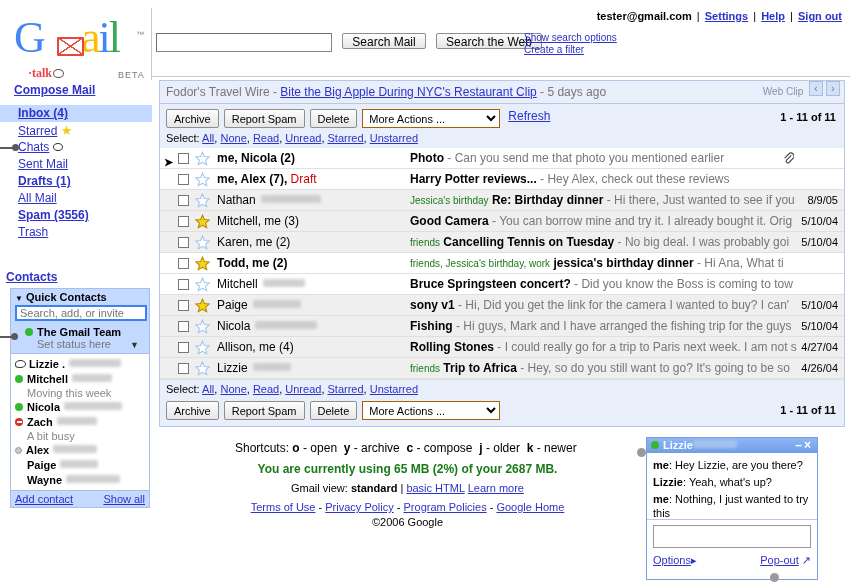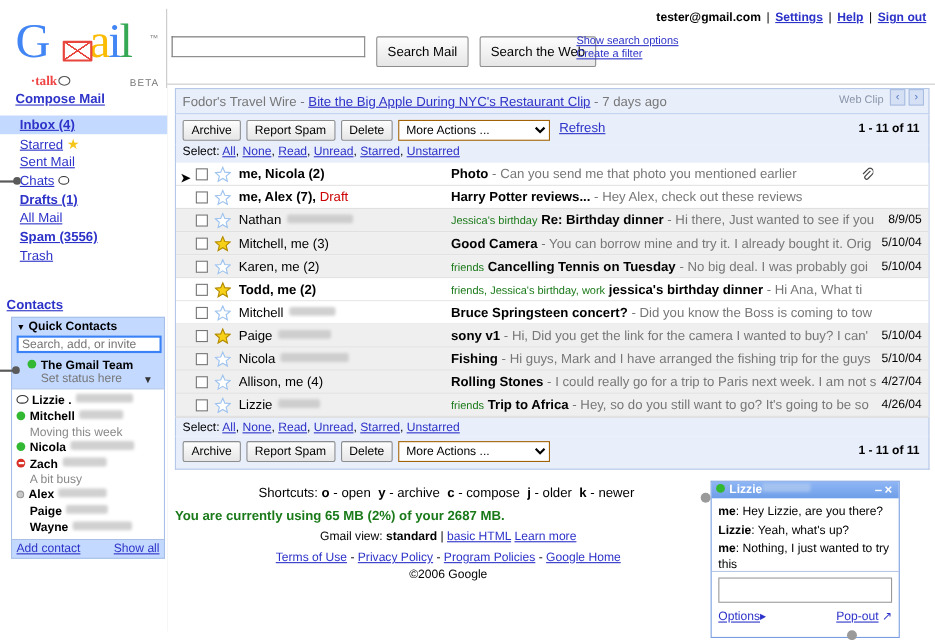--- a/index.html
+++ b/index.html
@@ -56,21 +56,21 @@
     font-family:"Liberation Sans", sans-serif; vertical-align: top;
   }
   .btn {
     font-family:"Liberation Sans", sans-serif; font-size:12px;
     background: #ececec;
     background: linear-gradient(to bottom,#fdfdfd 0%, #e6e6e6 100%);
     border:1px solid #8d8d8d; border-radius:2px;
     padding: 2px 8px; cursor:pointer; color:#000;
     height: 21px; vertical-align: top;
   }
-  .search-area .btn { margin-left:7px; height:28px; padding:1px 9px;}
+  .search-area .btn { margin-left:7px; height:16px; padding:1px 9px;}
   .search-opts { position:absolute; left:524px; top:32px; font-size:10px; line-height:12px; white-space:nowrap;}
   .search-opts a { display:block; }
 
   
   .sidebar { position:absolute; left:0; top:80px; width:152px; height:502px; background:#fff;}
   .compose { position:absolute; left:14px; top:3px; font-size:12px; font-weight:bold;}
   .nav { position:absolute; left:0; top:25px; width:152px; }
   .nav-item { position:relative; height:17px; padding-left:18px; font-size:12px; line-height:17px; }
   .nav-item.current { background:#c3d9ff; }
   .nav-item a { white-space:nowrap; }
@@ -161,21 +161,21 @@
   .date.b { font-weight:bold;margin-top:44px; }
   .clip { position:absolute; right:50px; top:3px; }
   .foot-sel { background:#e8eefa; border-left:1px solid #b6c8e8; border-right:1px solid #b6c8e8; border-top:1px solid #e0e0e0;
      font-size:11px; padding:3px 6px 2px 6px;}
   .foot-bar { background:#e8eefa; border:1px solid #b6c8e8; border-top:none; padding:4px 6px 6px 6px; position:relative;}
   .foot-bar .btn { font-size:11px; padding:1px 7px; height:19px; margin-right:5px;}
   .foot-bar .count{ top:7px; }
 
   .shortcuts { text-align:center; font-size:12px; margin-top:14px; width:497px;}
   .shortcuts b { font-weight:bold; }
-  .quota { text-align:left; font-size:12px; font-weight:bold; color:#1a7a1a; margin-top:7px; width:497px;}
+  .quota { text-align:center; font-size:12px; font-weight:bold; color:#1a7a1a; margin-top:7px; width:497px;}
   .viewline { text-align:center; font-size:11px; margin-top:6px; width:497px;}
   .legal { text-align:center; font-size:11px; margin-top:7px; width:497px;}
   .copyright{ text-align:center; font-size:11px; margin-top:3px; width:497px; color:#000;}
 
   
   .chat {
     position:absolute; left:646px; top:437px; width:172px; height:143px;
     border:1px solid #7a9fe0; background:#fff;
   }
   .chat-title {
@@ -228,22 +228,22 @@
   </div>
 
   <div class="v-divider"></div>
   <div class="h-divider"></div>
 
   <div class="sidebar">
     <a class="compose">Compose Mail</a>
     <div class="nav" id="nav-list">
         <div class="nav-item current"><a class="bold">Inbox (4)</a></div>
         <div class="nav-item"><a class="">Starred</a> <span class="star-mini">★</span></div>
+        <div class="nav-item"><span class="pointer"></span><a class="">Chats</a> <span class="chat-mini"></span></div>
         <div class="nav-item"><a class="">Sent Mail</a></div>
-        <div class="nav-item"><span class="pointer"></span><a class="">Chats</a> <span class="chat-mini"></span></div>
         <div class="nav-item"><a class="bold">Drafts (1)</a></div>
         <div class="nav-item"><a class="">All Mail</a></div>
         <div class="nav-item"><a class="bold">Spam (3556)</a></div>
         <div class="nav-item"><a class="">Trash</a></div>
       </div>
     <a class="contacts-link">Contacts</a>
 
     <div class="qc">
       <div class="qc-head"><span class="tri">▼</span> <span>Quick Contacts</span></div>
       <div class="qc-search">
@@ -270,21 +270,21 @@
       </div>
     </div>
 
   </div>
 
   <div class="main">
 
     <div class="webclip">
       <span class="wc-grey">Fodor's Travel Wire -</span>
       <a>Bite the Big Apple During NYC's Restaurant Clip</a>
-      <span class="wc-grey">- 7 days ago</span>
+      <span class="wc-grey">- 5 days ago</span>
       <span class="wc-right">
         <span>Web Clip</span>
         <span class="wc-arrow">‹</span><span class="wc-arrow">›</span>
       </span>
     </div>
 
     <div class="toolbar">
       <button class="btn">Archive</button><button class="btn">Report Spam</button><button class="btn">Delete</button><select class="sel-dd"><option>More Actions ...</option></select><a class="refresh-link">Refresh</a>
       <span class="count">1 - 11 of 11</span>
     </div>

